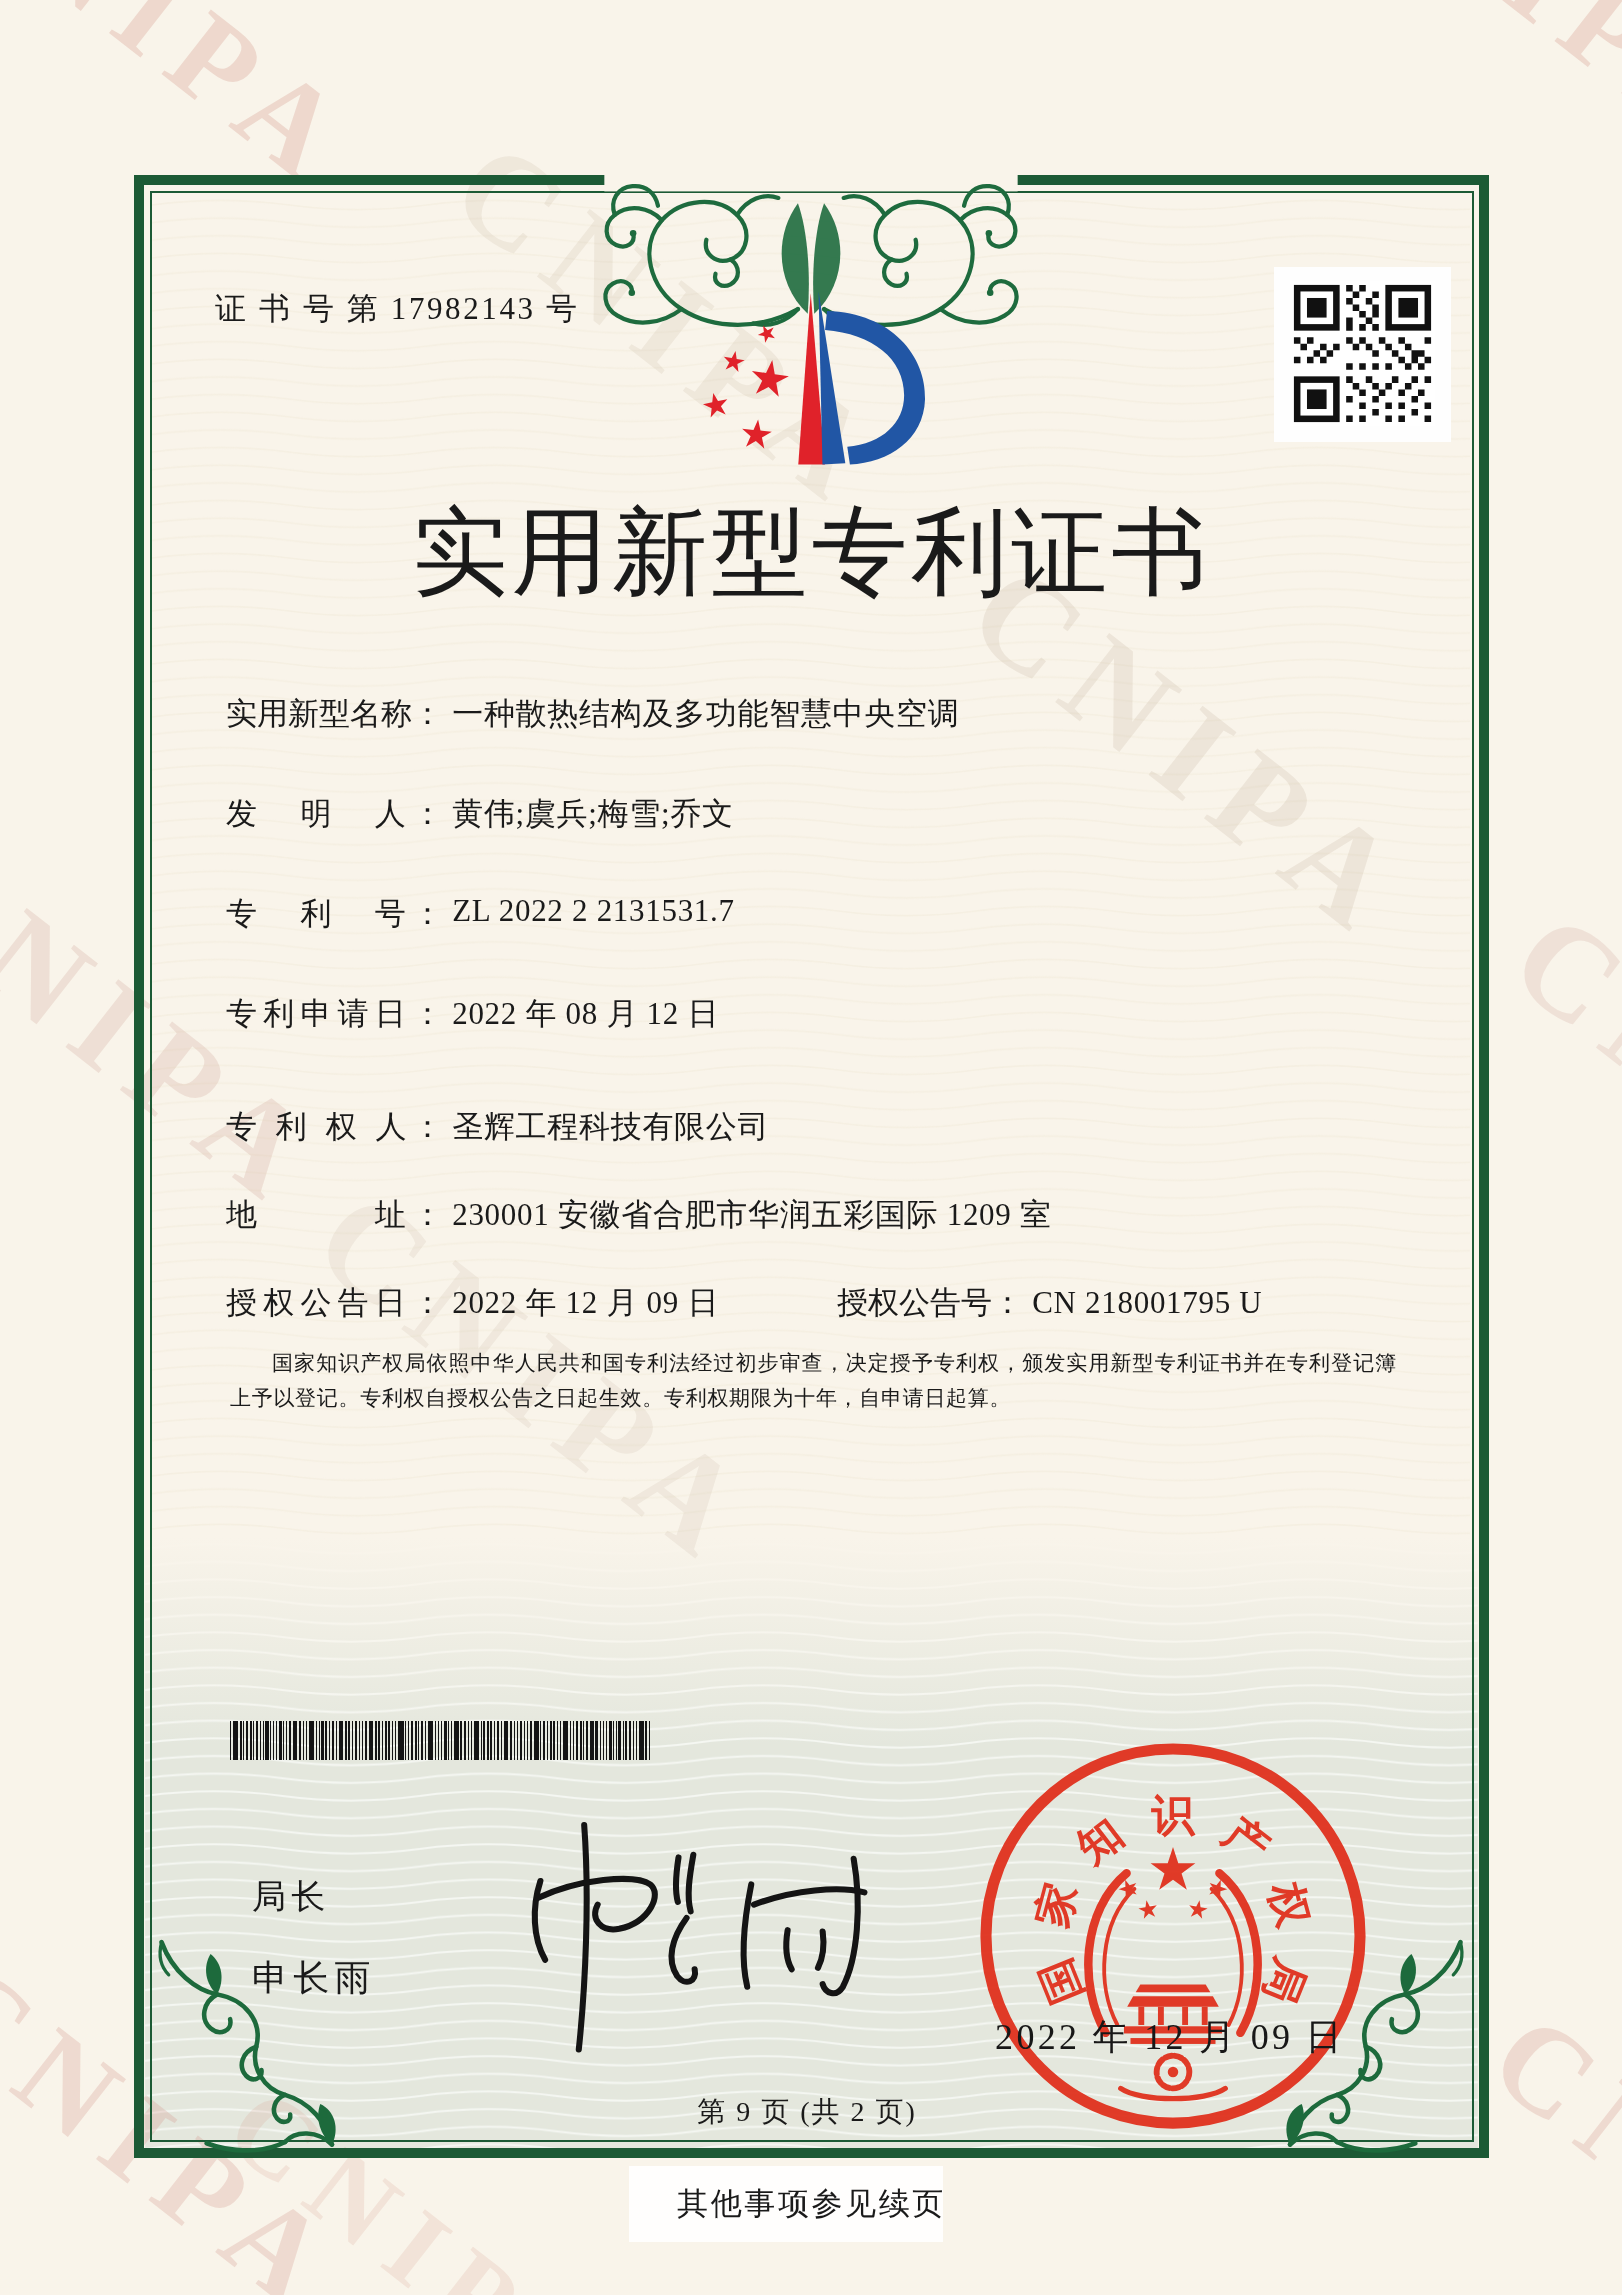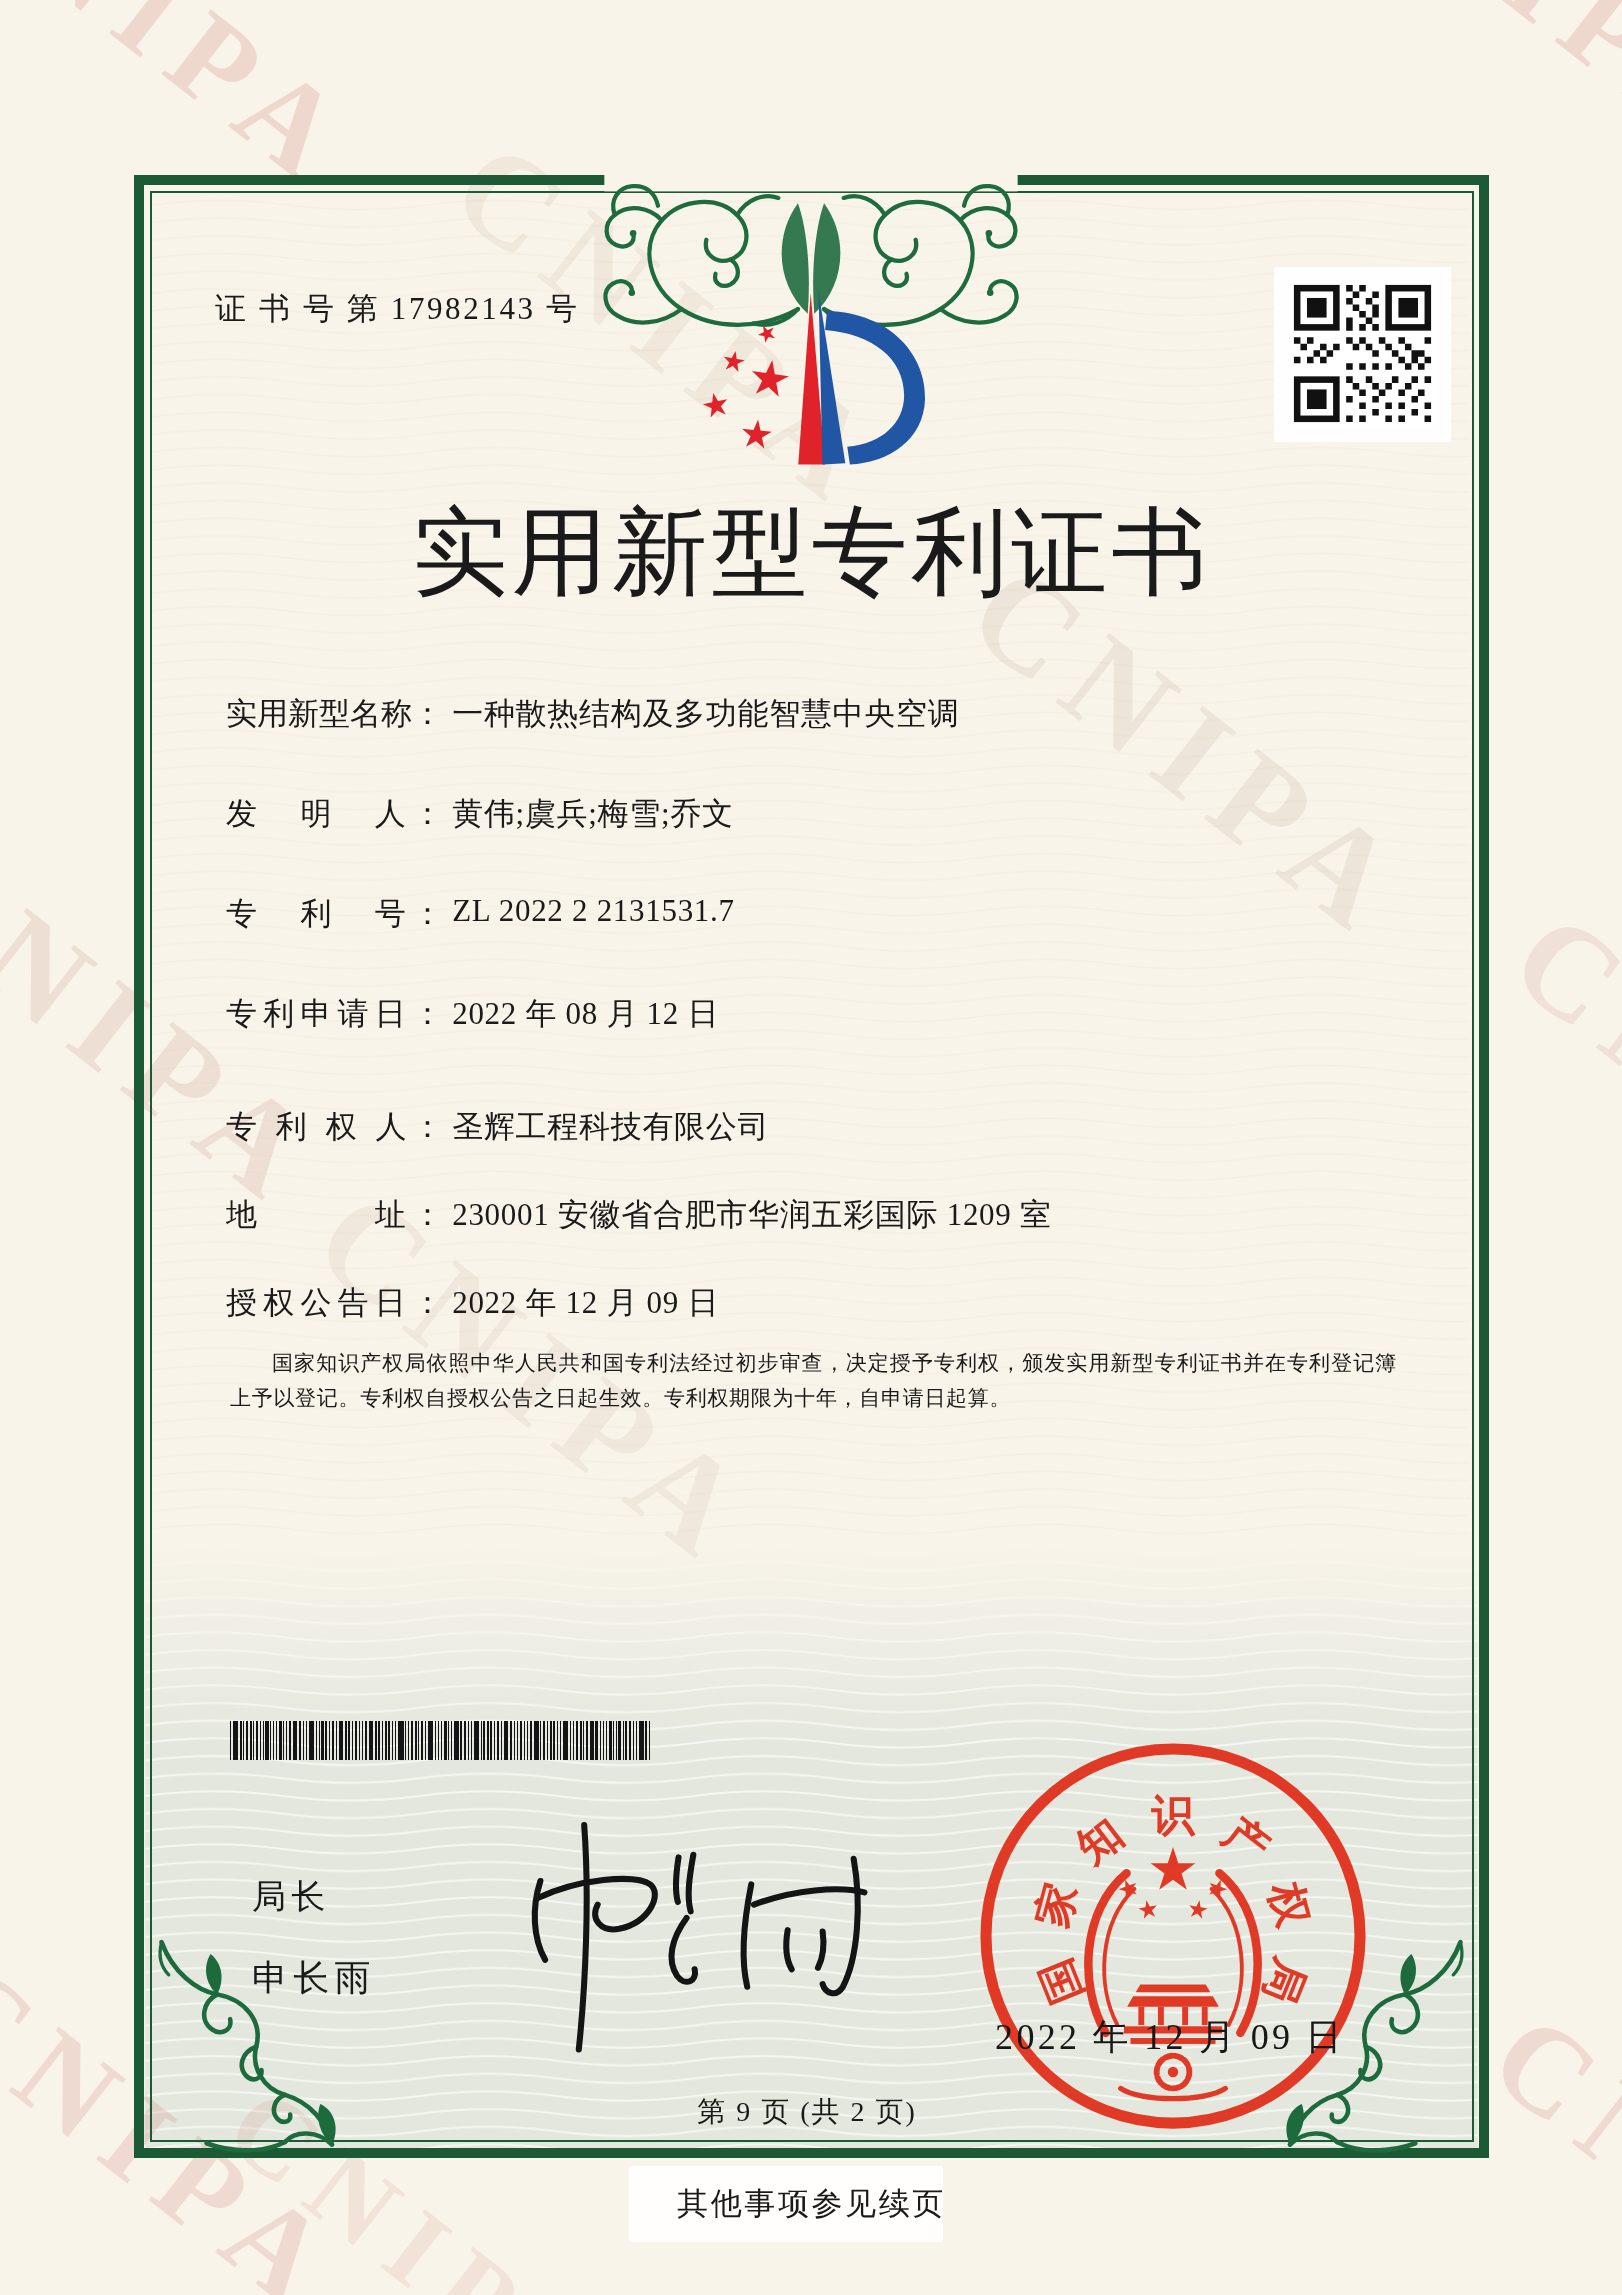--- a/index.html
+++ b/index.html
@@ -187,20 +187,23 @@
     <span class="flabel">专利申请日：</span><span class="fvalue">2022 年 08 月 12 日</span>
   </div>
   <div class="field-row" style="top:1106px">
     <span class="flabel">专 利 权 人：</span><span class="fvalue">圣辉工程科技有限公司</span>
   </div>
   <div class="field-row" style="top:1194px">
     <span class="flabel">地　　　址：</span><span class="fvalue">230001 安徽省合肥市华润五彩国际 1209 室</span>
   </div>
   <div class="field-row" style="top:1282px">
     <span class="flabel">授权公告日：</span><span class="fvalue">2022 年 12 月 09 日</span>
+    <span class="fpair2">
+      <span>授权公告号：</span><span class="fvalue">CN 218001795 U</span>
+    </span>
   </div>
 
   <div class="body-text">
     <p>国家知识产权局依照中华人民共和国专利法经过初步审查，决定授予专利权，颁发实用新型专利证书并在专利登记簿上予以登记。专利权自授权公告之日起生效。专利权期限为十年，自申请日起算。</p>
   </div>
 
   <div class="barcode"></div>
 
   <div class="director-title">局长</div>
   <div class="director-name">申长雨</div>

